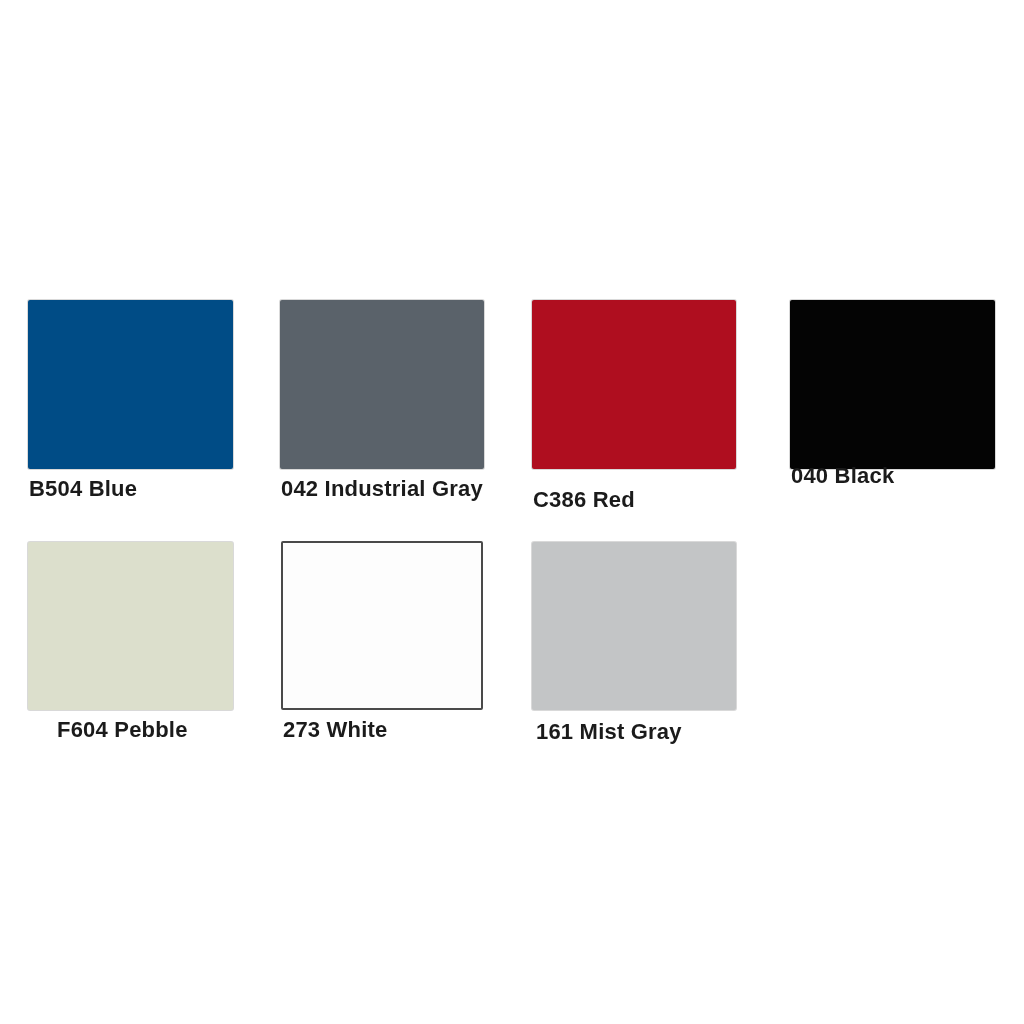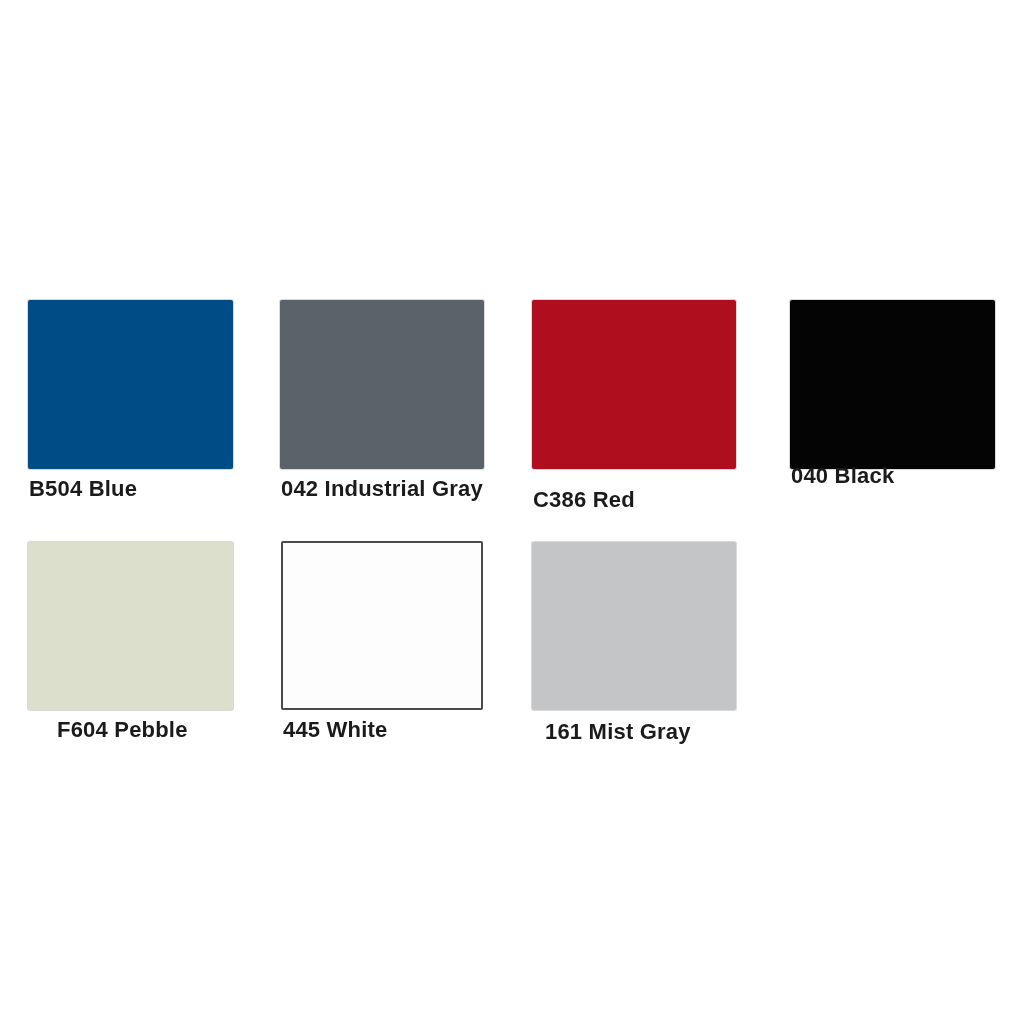--- a/index.html
+++ b/index.html
@@ -73,19 +73,19 @@
     <div class="swatch-cell" style="left: 790px; top: 300px; width: 205px;">
       <div class="swatch-chip" title="040 Black" style="width: 205px; height: 169px; background: rgb(4, 4, 4);"></div>
       <div class="swatch-label" style="top: 166px; left: 1px;">040 Black</div>
     </div>
     <div class="swatch-cell" style="left: 28px; top: 542px; width: 205px;">
       <div class="swatch-chip" title="F604 Pebble" style="width: 205px; height: 168px; background: rgb(220, 223, 204);"></div>
       <div class="swatch-label" style="top: 178px; left: 1px; margin-left: 28px;">F604 Pebble</div>
     </div>
     <div class="swatch-cell" style="left: 281px; top: 541px; width: 202px;">
       <div class="swatch-chip outlined" title="445 White" style="width: 202px; height: 169px; background: rgb(253, 253, 253);"></div>
-      <div class="swatch-label" style="top: 179px; left: 2px;">445 White</div>
+      <div class="swatch-label" style="top: 179px; left: 2px;">273 White</div>
     </div>
     <div class="swatch-cell" style="left: 532px; top: 542px; width: 204px;">
       <div class="swatch-chip" title="161 Mist Gray" style="width: 204px; height: 168px; background: rgb(195, 197, 198);"></div>
-      <div class="swatch-label" style="top: 180px; left: 13px;">161 Mist Gray</div>
+      <div class="swatch-label" style="top: 180px; left: 4px;">161 Mist Gray</div>
     </div>
   </div>
 
 </body></html>

